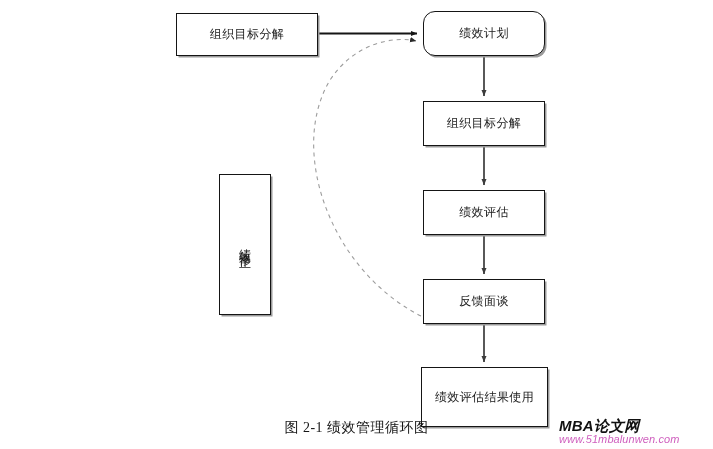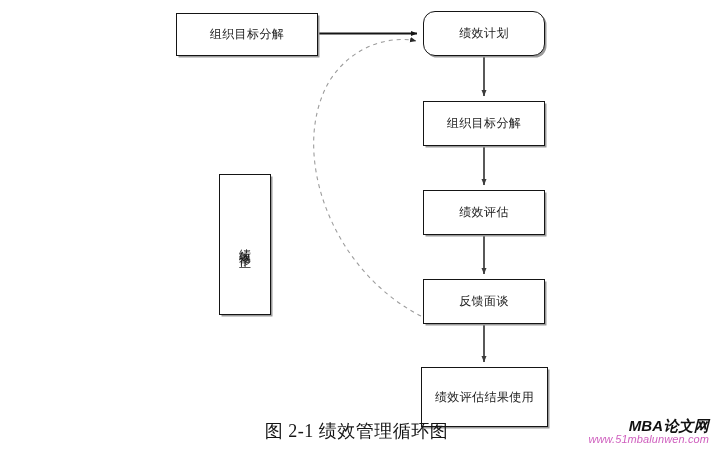--- a/index.html
+++ b/index.html
@@ -46,30 +46,29 @@
     width: 713px;
     height: 449px;
     pointer-events: none;
   }
   #caption {
     position: absolute;
     left: 0;
     top: 419px;
     width: 713px;
     text-align: center;
-    font-size: 18px;
+    font-size: 14px;
     color: #151515;
     letter-spacing: 0.5px;
   }
   #watermark {
     position: absolute;
     right: 4px;
     top: 418px;
     width: 150px;
-    text-align: right;
     line-height: 1.05;
   }
   #watermark .wm-main {
     display: block;
     font-family: "Liberation Sans", "DejaVu Sans", sans-serif;
     font-style: italic;
     font-weight: bold;
     font-size: 15px;
     color: #111111;
     letter-spacing: 0.2px;

